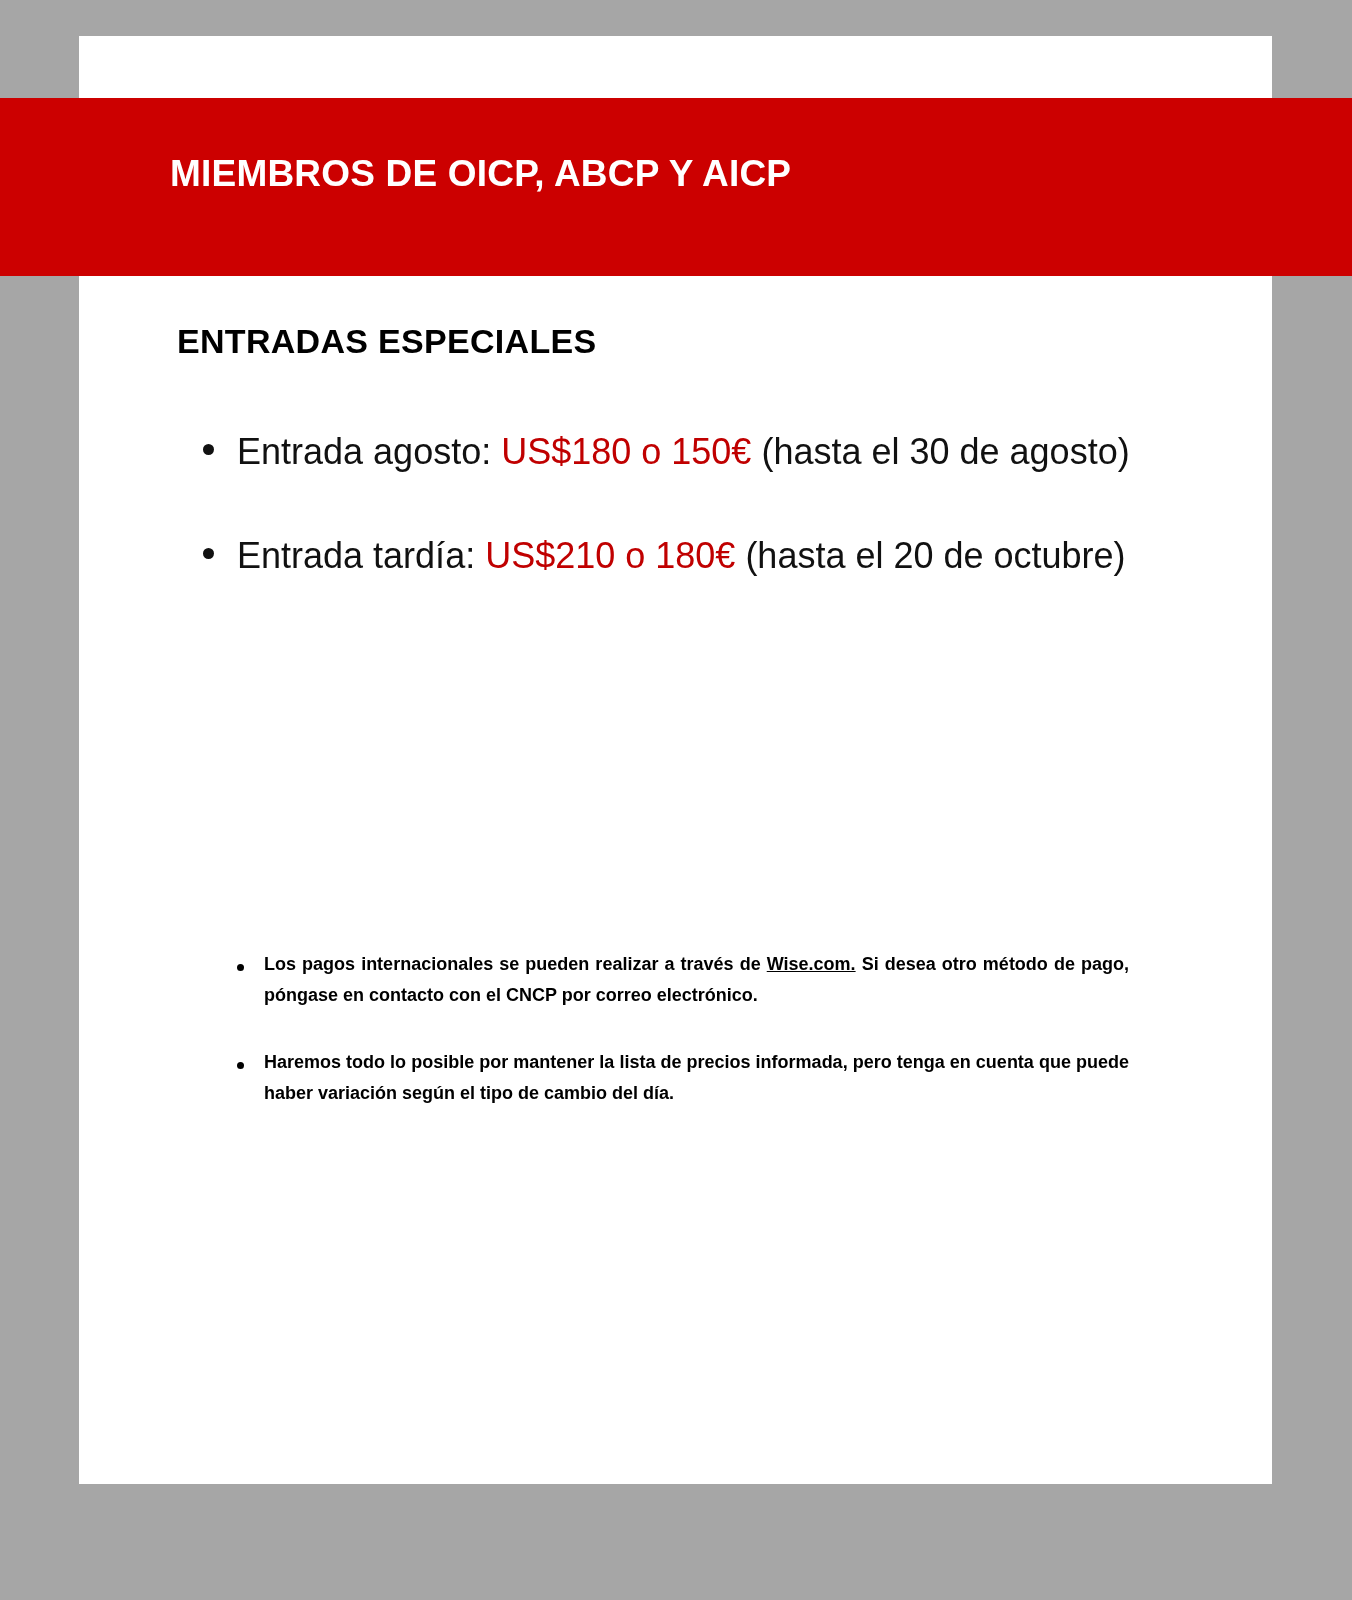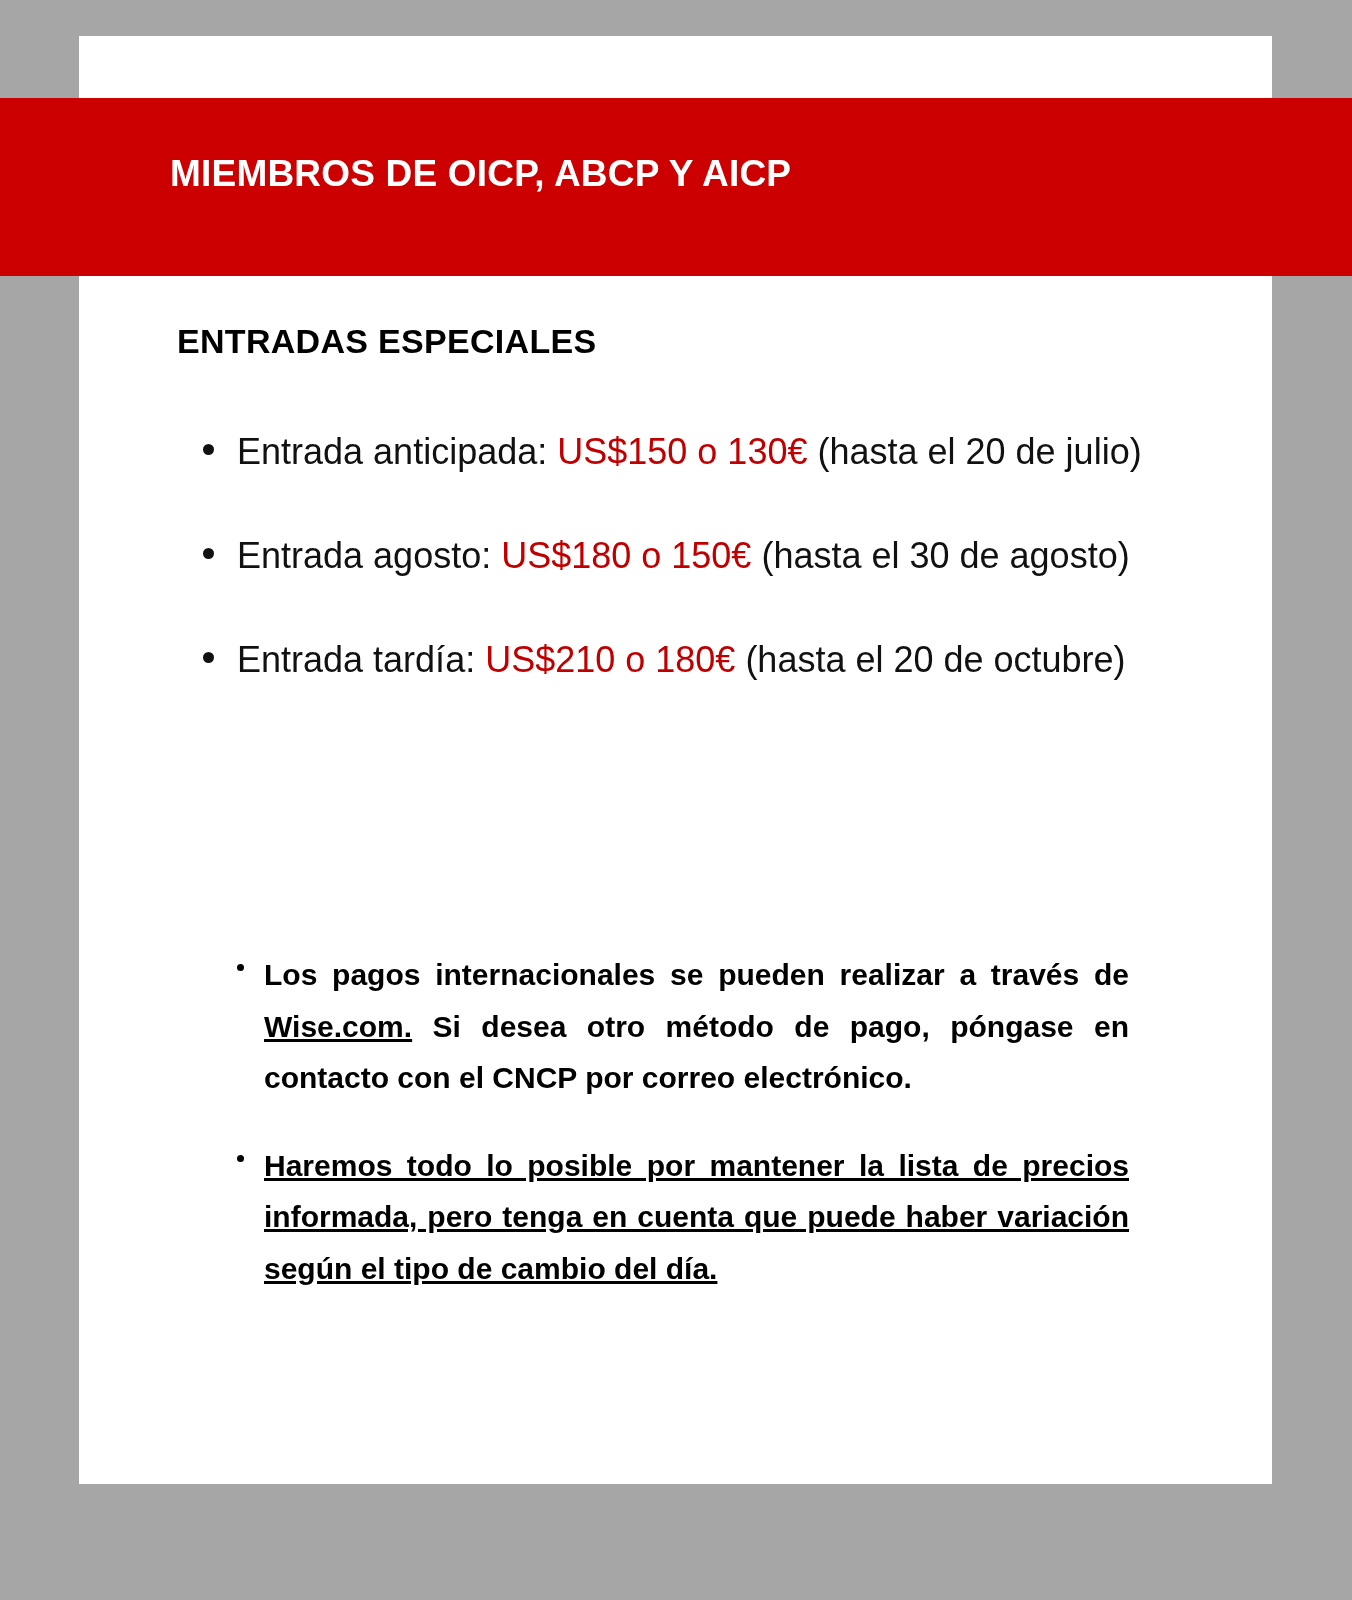--- a/index.html
+++ b/index.html
@@ -121,31 +121,30 @@
     width: 900px;
     list-style: none;
     margin: 0;
     padding: 0;
   }
 
   .sub-bullet-item {
     position: relative;
     padding-left: 35px;
     margin-bottom: 36px;
-    font-size: 30px;
+    font-size: 18px;
     font-weight: bold;
     line-height: 1.72;
     color: #000000;
     text-align: justify;
     text-justify: inter-word;
   }
 
   .sub-bullet-item:last-child {
     margin-bottom: 12px;
-    text-decoration: underline;
   }
 
   .sub-bullet-dot {
     position: absolute;
     left: 8px;
     top: 15px;
     width: 7px;
     height: 7px;
     background: #000000;
     border-radius: 50%;
@@ -165,23 +164,20 @@
   <div class="title-banner">
     <div class="title-banner-text">MIEMBROS DE OICP, ABCP Y AICP</div>
   </div>
 
   <div class="content-area">
 
     <div class="section-heading">ENTRADAS ESPECIALES</div>
 
     <ul class="bullet-list">
 
-      <li class="bullet-item">
-        <span class="bullet-dot"></span><span>Entrada anticipada: </span><span class="price">US$150 o 130€</span><span> (hasta el 20 de julio)</span>
-      </li>
 
       <li class="bullet-item">
         <span class="bullet-dot"></span><span>Entrada agosto: </span><span class="price">US$180 o 150€</span><span> (hasta el 30 de agosto)</span>
       </li>
 
       <li class="bullet-item">
         <span class="bullet-dot"></span><span>Entrada tardía: </span><span class="price">US$210 o 180€</span><span> (hasta el 20 de octubre)</span>
       </li>
 
     </ul>

